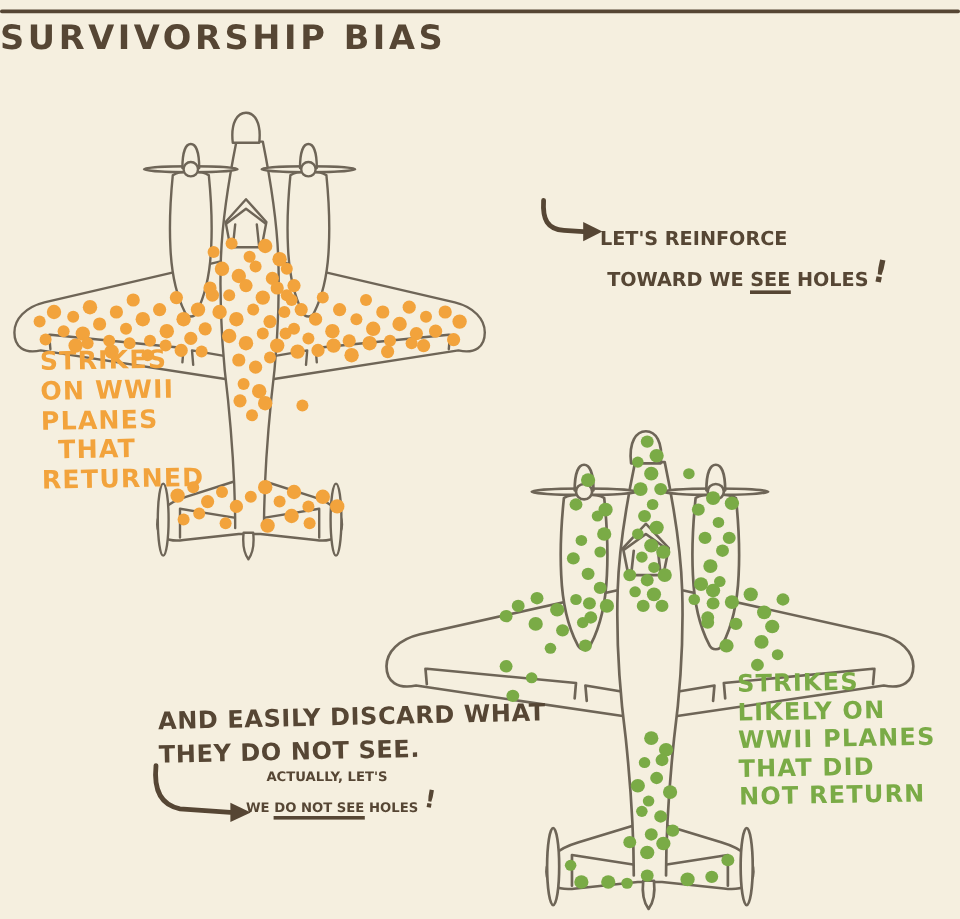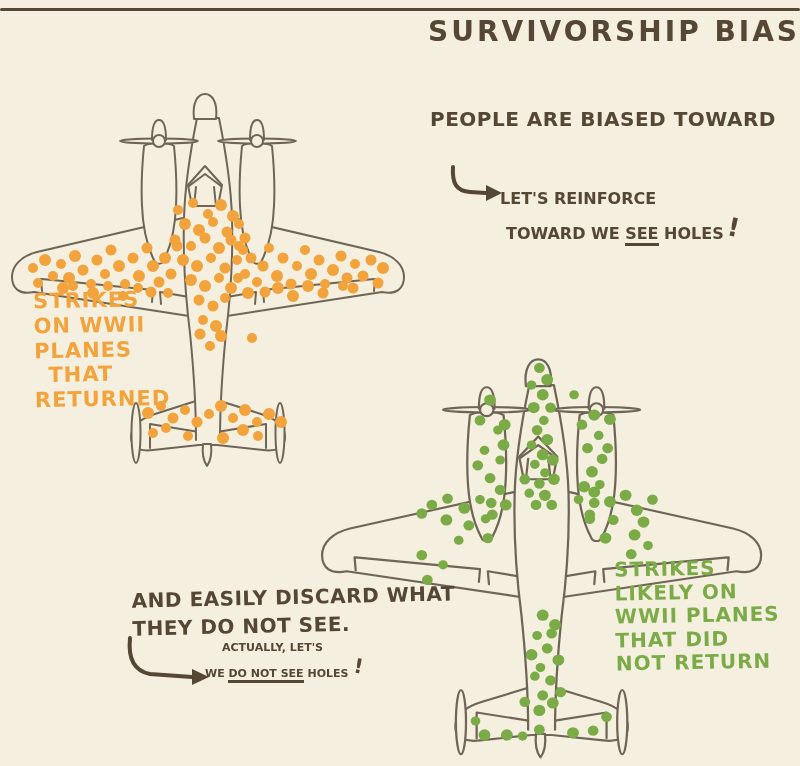--- a/index.html
+++ b/index.html
@@ -4,21 +4,21 @@
 <style>
   html,body{margin:0;padding:0;}
   .canvas{
     position:relative; width:800px; height:766px; overflow:hidden;
     background:var(--background,#f5efdf);
     font-family:"DejaVu Sans", sans-serif;
     color:var(--ink,#564634);
   }
   .top-rule{position:absolute; left:0; top:8px; width:800px; height:3px; background:var(--ink,#564634); border-radius:2px;}
   .title{
-    position:absolute; top:15px; left:0; width:800px; text-align:right;
+    position:absolute; top:15px; left:0; width:800px; text-align:left;
     font-size:28px; font-weight:bold; letter-spacing:3px;
   }
   .sketch-svg{position:absolute; left:0; top:0;}
   .note{position:absolute; font-weight:bold; line-height:1.38;}
   .note-top-right{left:430px; top:106px; font-size:20px; letter-spacing:0.5px;}
   .subnote{position:absolute; font-weight:bold;}
   .subnote-top-right{left:500px; top:172px; font-size:16px; line-height:1.5;margin-top:15px;}
   .subnote-top-right .l2{margin-left:6px;}
   .label{position:absolute; font-weight:bold; line-height:1.18; letter-spacing:1px; transform:rotate(-1deg);}
   .label-returned{left:34px; top:288px; font-size:21px; color:var(--orange,#f2a33c);}
@@ -311,21 +311,20 @@
       <path class="arrow" d="M 453,167 C 452,183 456,191 470,192 L 486,193"></path>
       <polygon class="arrow-head" points="486,185 502,193 486,201"></polygon>
     </g>
     <g>
       <path class="arrow" d="M 130,638 C 128,658 134,671 150,674 L 192,677"></path>
       <polygon class="arrow-head" points="192,669 209,677 192,685"></polygon>
     </g>
   </svg>
 
   <div class="note note-top-right">
-    <span class="line">PEOPLE ARE BIASED TOWARD</span>
   </div>
   <div class="subnote subnote-top-right">
     <span class="line">LET'S REINFORCE</span>
     <span class="line l2"><span>TOWARD WE </span><span class="u">SEE</span><span> HOLES</span><span class="bang">!</span></span>
   </div>
 
   <div class="label label-returned">
     <span class="line">STRIKES</span>
     <span class="line">ON WWII</span>
     <span class="line">PLANES</span>

